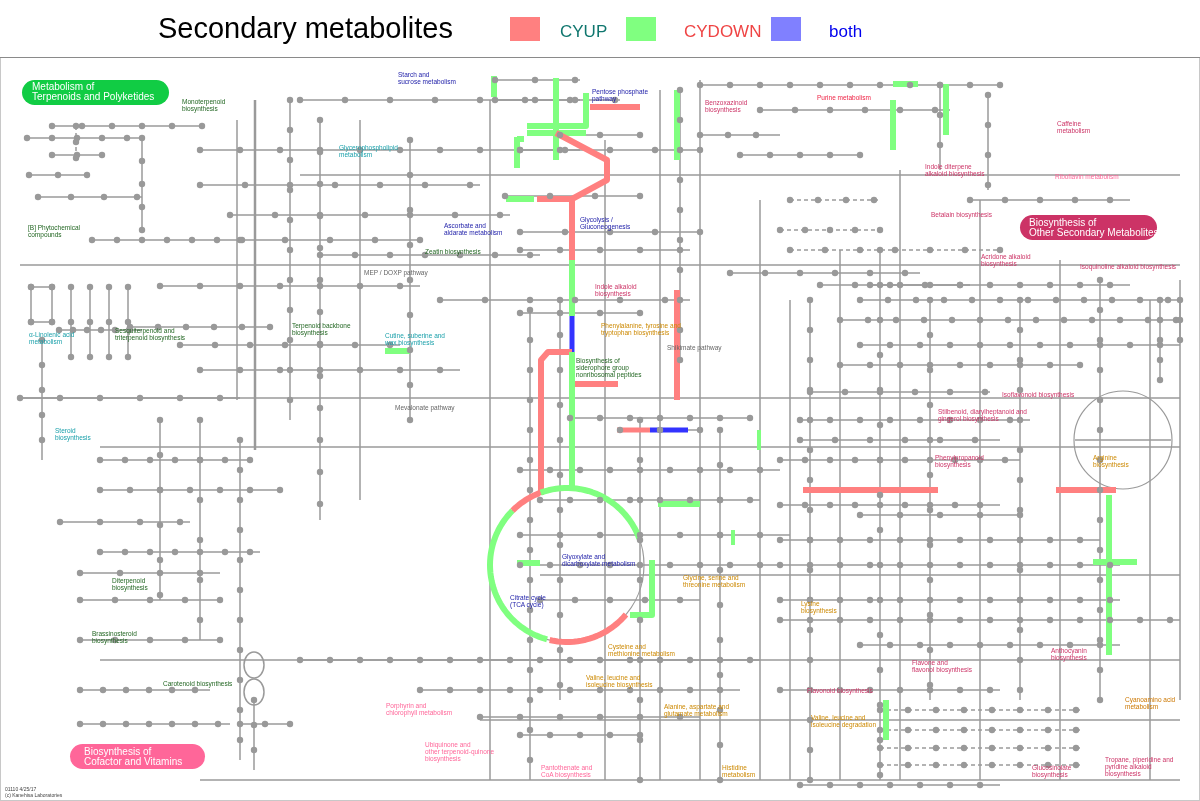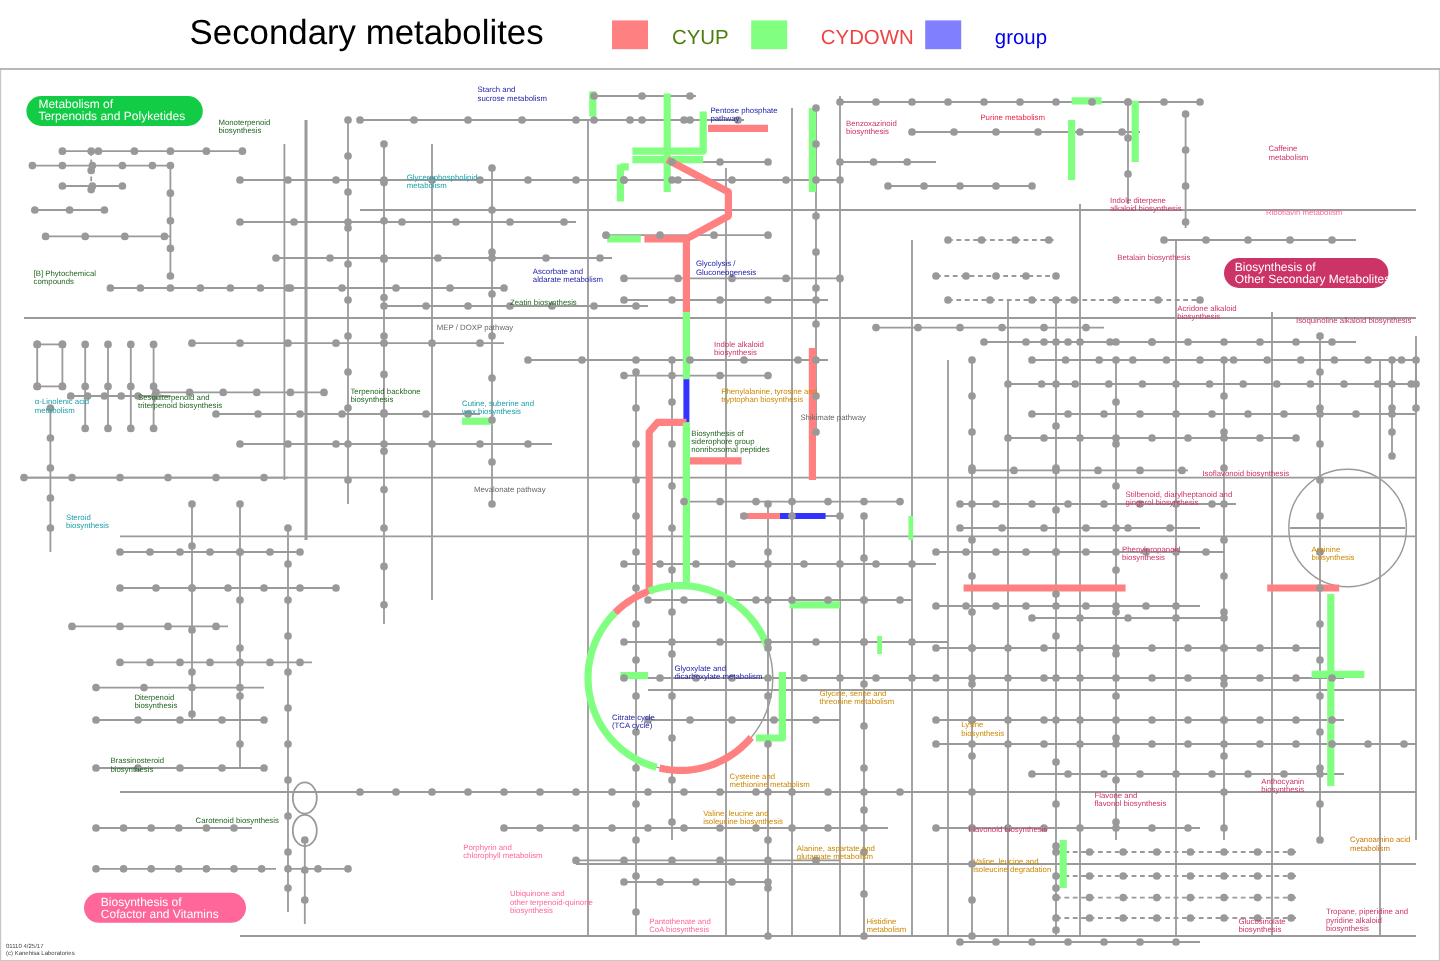--- a/index.html
+++ b/index.html
@@ -15,25 +15,25 @@
   .copy{position:absolute;left:5px;top:786px;font-size:5px;color:#444;line-height:6px;}
 </style>
 </head>
 <body>
 
 <div class="frame"></div>
 
 <div class="header">
   <div class="title">Secondary metabolites</div>
   <div class="legend-swatch" style="left:510px;background:#ff8080"></div>
-  <div class="legend-label" style="left:560px;color:#4d7c0f">CYUP</div>
+  <div class="legend-label" style="left:560px;color:#0f766e">CYUP</div>
   <div class="legend-swatch" style="left:626px;background:#80ff80"></div>
   <div class="legend-label" style="left:684px;color:#ef4444">CYDOWN</div>
   <div class="legend-swatch" style="left:771px;background:#8080ff"></div>
-  <div class="legend-label" style="left:829px;color:#0000ee">group</div>
+  <div class="legend-label" style="left:829px;color:#0000ee">both</div>
 </div>
 
 <svg id="map" width="1200" height="743" viewBox="0 58 1200 743">
   <g id="net">
       <polyline points="20,398 1180,398" fill="none" stroke="#9a9a9a" stroke-width="1.5" stroke-dasharray="none" stroke-linejoin="round"></polyline>
       <polyline points="20,265 1180,265" fill="none" stroke="#9a9a9a" stroke-width="1.5" stroke-dasharray="none" stroke-linejoin="round"></polyline>
       <polyline points="100,447 1180,447" fill="none" stroke="#9a9a9a" stroke-width="1.5" stroke-dasharray="none" stroke-linejoin="round"></polyline>
       <polyline points="300,175 1180,175" fill="none" stroke="#9a9a9a" stroke-width="1.5" stroke-dasharray="none" stroke-linejoin="round"></polyline>
       <polyline points="540,575 1180,575" fill="none" stroke="#9a9a9a" stroke-width="1.5" stroke-dasharray="none" stroke-linejoin="round"></polyline>
       <polyline points="100,660 1180,660" fill="none" stroke="#9a9a9a" stroke-width="1.5" stroke-dasharray="none" stroke-linejoin="round"></polyline>

